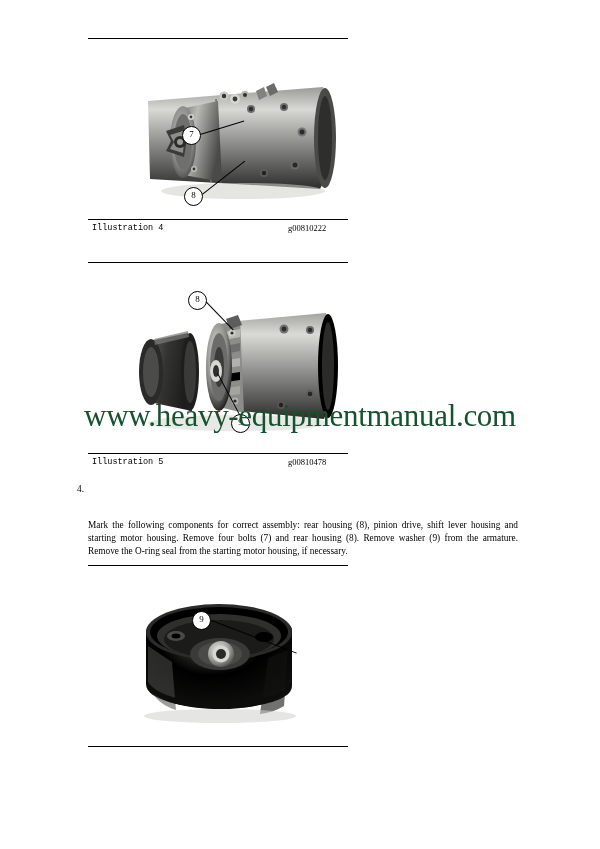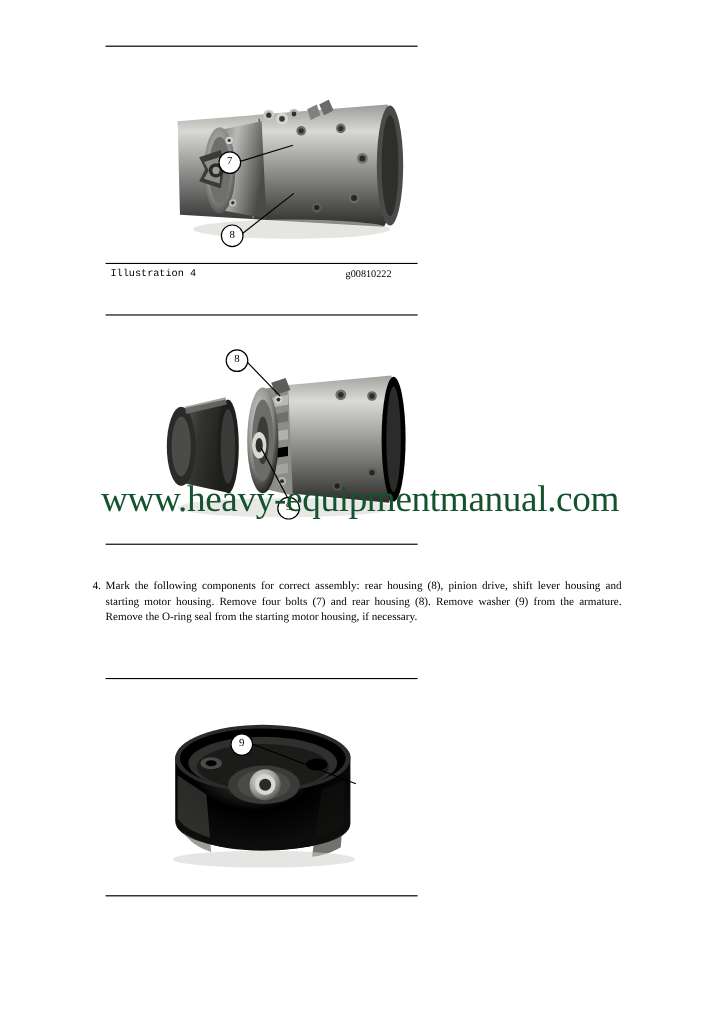--- a/index.html
+++ b/index.html
@@ -96,20 +96,21 @@
   .body-item .num {
     position: absolute;
     left: 0;
     top: 0;
     width: 16px;
     text-align: right;
   }
   .body-item .txt {
     margin-left: 20px;
     display: block;
+    margin-top: 36px;
   }
 
   
   .watermark {
     position: absolute;
     left: 0;
     top: 398px;
     width: 600px;
     text-align: center;
     font-family: "Liberation Serif", serif;
@@ -286,20 +287,24 @@
 
         <ellipse cx="150" cy="160" rx="90" ry="8" fill="#d2d2ce" opacity="0.5"></ellipse>
       </svg>
 
       <div class="leader" style="left:118px; top:38px; width:40px; transform:rotate(46deg);"></div>
       <div class="callout" style="left:100px; top:28px;">8</div>
 
       <div class="leader" style="left:130px; top:110px; width:48px; transform:rotate(62deg);"></div>
       <div class="callout" style="left:143px; top:151px;">9</div>
     </div>
+    <div class="fig-caption">
+      <span class="cap-label">Illustration 5</span>
+      <span class="cap-id">g00810478</span>
+    </div>
   </div>
 
   <div class="body-item" style="left:68px; top:483px; width:450px;">
     <span class="num">4.</span>
     <span class="txt">Mark the following components for correct assembly: rear housing (8), pinion drive, shift lever housing and starting motor housing. Remove four bolts (7) and rear housing (8). Remove washer (9) from the armature. Remove the O-ring seal from the starting motor housing, if necessary.</span>
   </div>
 
   <div class="figure" style="top:565px;">
     <div class="fig-frame" style="height:180px;">
       <svg class="photo" viewBox="0 0 260 180" preserveAspectRatio="none">

